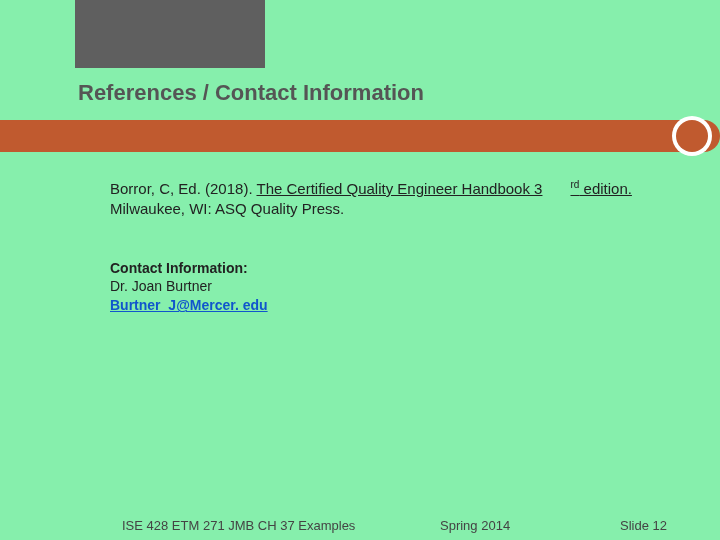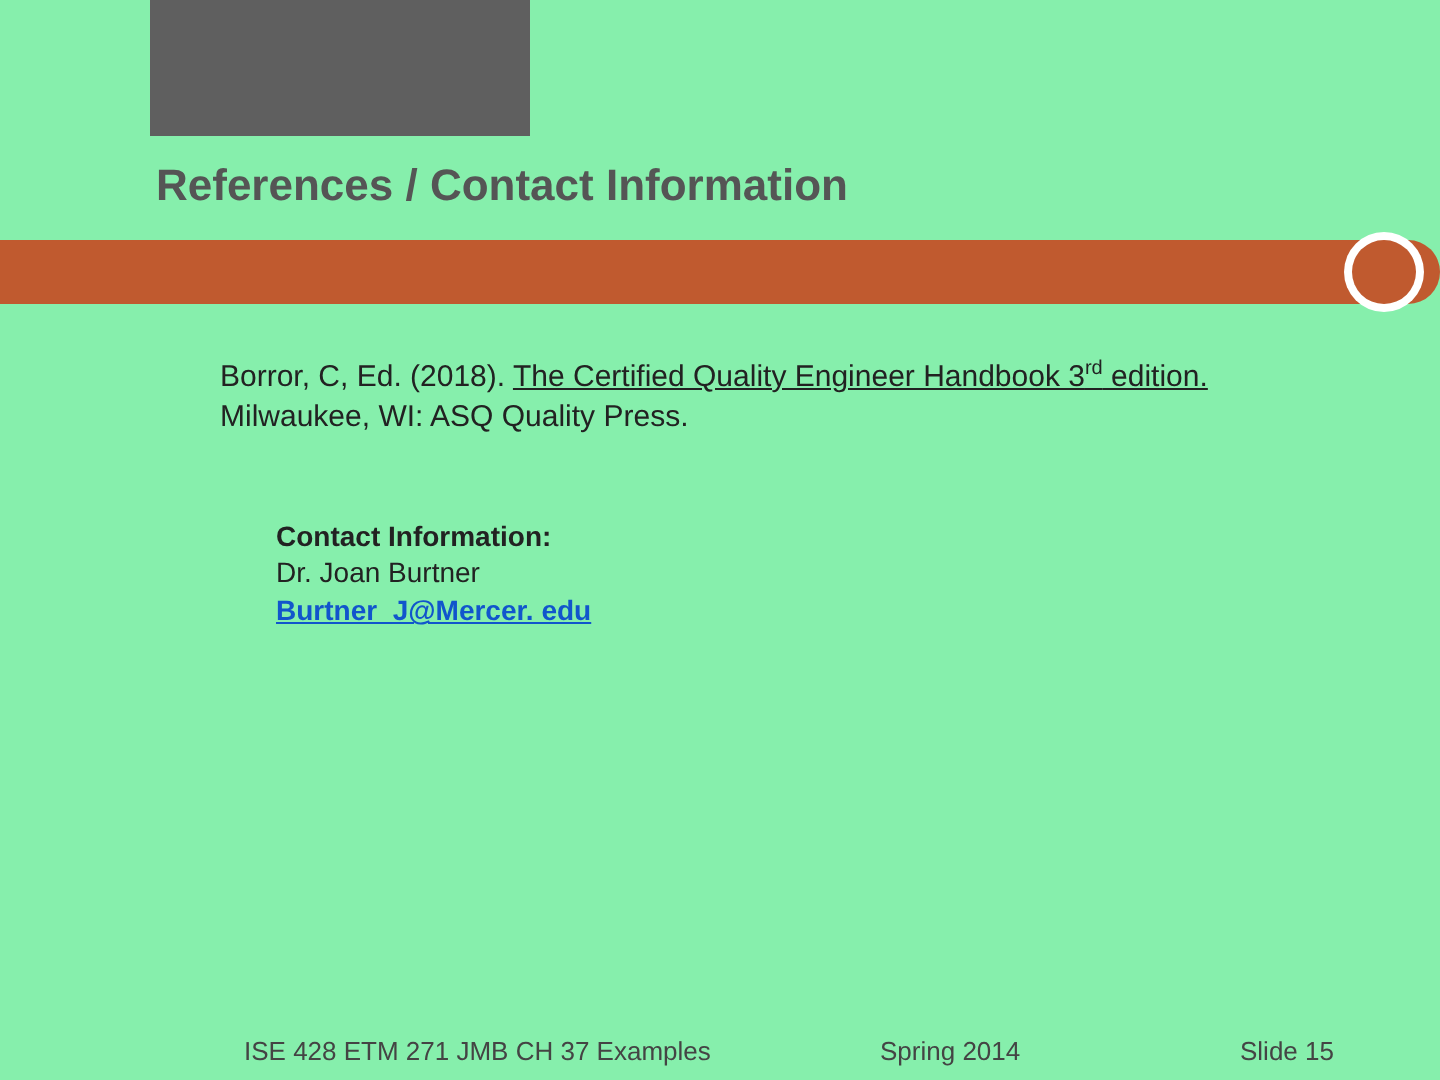--- a/index.html
+++ b/index.html
@@ -71,26 +71,25 @@
     left: 110px;
     right: 70px;
     font-size: 15px;
     line-height: 1.32;
     color: #222;
   }
   .ref {
     margin-bottom: 22px;
   }
   .u { text-decoration: underline; }
-  sup { font-size: 10px; }
+  sup { font-size: 10px; margin-left: 28px; }
   .contact {
     margin-top: 40px;
     font-size: 14px;
     line-height: 1.35;
-    margin-left: 28px;
   }
   .contact-title { font-weight: bold; }
   .email {
     color: #1155cc;
     text-decoration: underline;
     font-weight: bold;
   }
   .footer {
     position: absolute;
     bottom: 22px;
@@ -130,16 +129,16 @@
       <div class="contact-title">Contact Information:</div>
       <div>Dr. Joan  Burtner</div>
       <a class="email">Burtner_J@Mercer. edu</a>
     </div>
 
   </div>
 
   <div class="footer">
     <span class="foot-left">ISE 428  ETM 271 JMB   CH 37 Examples</span>
     <span class="foot-mid">Spring 2014</span>
-    <span class="foot-right">Slide 15</span>
+    <span class="foot-right">Slide 12</span>
   </div>
 
 </div>
 
 </body></html>

